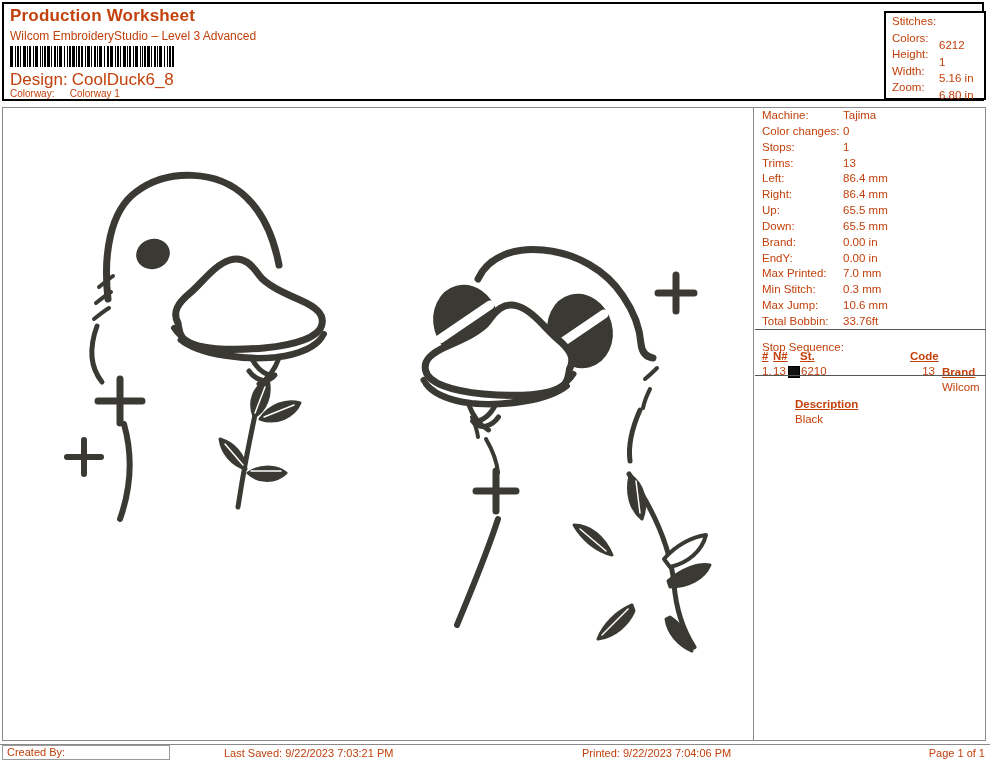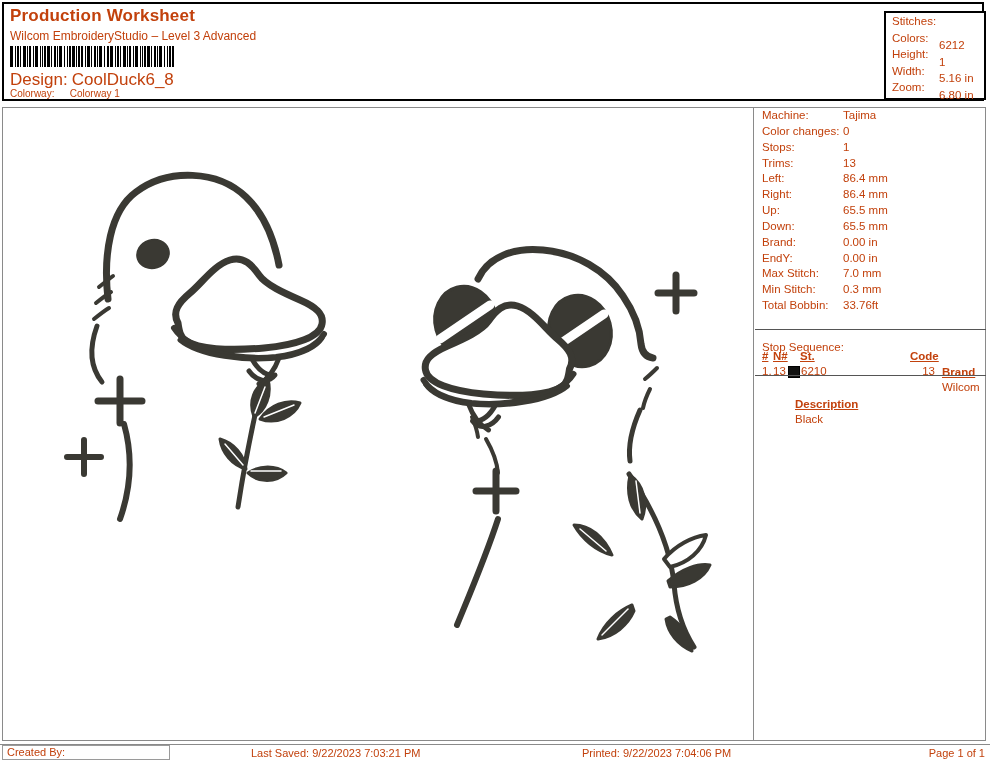--- a/index.html
+++ b/index.html
@@ -39,21 +39,21 @@
   .c1{left:7px;} .c2{left:18px;} .c3{left:45px;} .c4{left:40px;margin-top:48px;} .c5{left:155px;} .c6{left:187px;margin-top:16px;}
   .c5r{left:155px;width:25px;text-align:right;}
   .swatch{position:absolute;left:33px;top:259px;width:10px;height:10px;border:1px solid #000;}
   .st-num{position:absolute;left:46px;top:258px;}
 
   
   .footer-line{position:absolute;left:0;top:744px;width:990px;height:1px;background:#8a8a8a;}
   .createdby-box{position:absolute;left:2px;top:745px;width:168px;height:15px;border:1px solid #9a9a9a;box-sizing:border-box;}
   .footer-text{position:absolute;top:747px;font-size:11px;}
   .f-created{left:7px;top:746px;}
-  .f-saved{left:251px;}
+  .f-saved{left:224px;}
   .f-printed{left:582px;}
   .f-page{right:5px;text-align:left;}
 </style>
 </head>
 <body>
 
 <div class="page">
 
   <div class="header-box">
     <div class="title">Production Worksheet</div>
@@ -219,26 +219,30 @@
         </div>
       <div class="mi-row">
           <span class="lbl">Brand:</span>
           <span class="val">0.00 in</span>
         </div>
       <div class="mi-row">
           <span class="lbl">EndY:</span>
           <span class="val">0.00 in</span>
         </div>
       <div class="mi-row">
-          <span class="lbl">Max Stitch:</span>
+          <span class="lbl">Max Printed:</span>
           <span class="val">7.0 mm</span>
         </div>
       <div class="mi-row">
           <span class="lbl">Min Stitch:</span>
           <span class="val">0.3 mm</span>
+        </div>
+      <div class="mi-row">
+          <span class="lbl">Max Jump:</span>
+          <span class="val">10.6 mm</span>
         </div>
       <div class="mi-row">
           <span class="lbl">Total Bobbin:</span>
           <span class="val">33.76ft</span>
         </div>
     </div>
 
     <div class="seq-line1"></div>
     <div class="seq-title">Stop Sequence:</div>
     <span class="seq-head c1">#</span>

